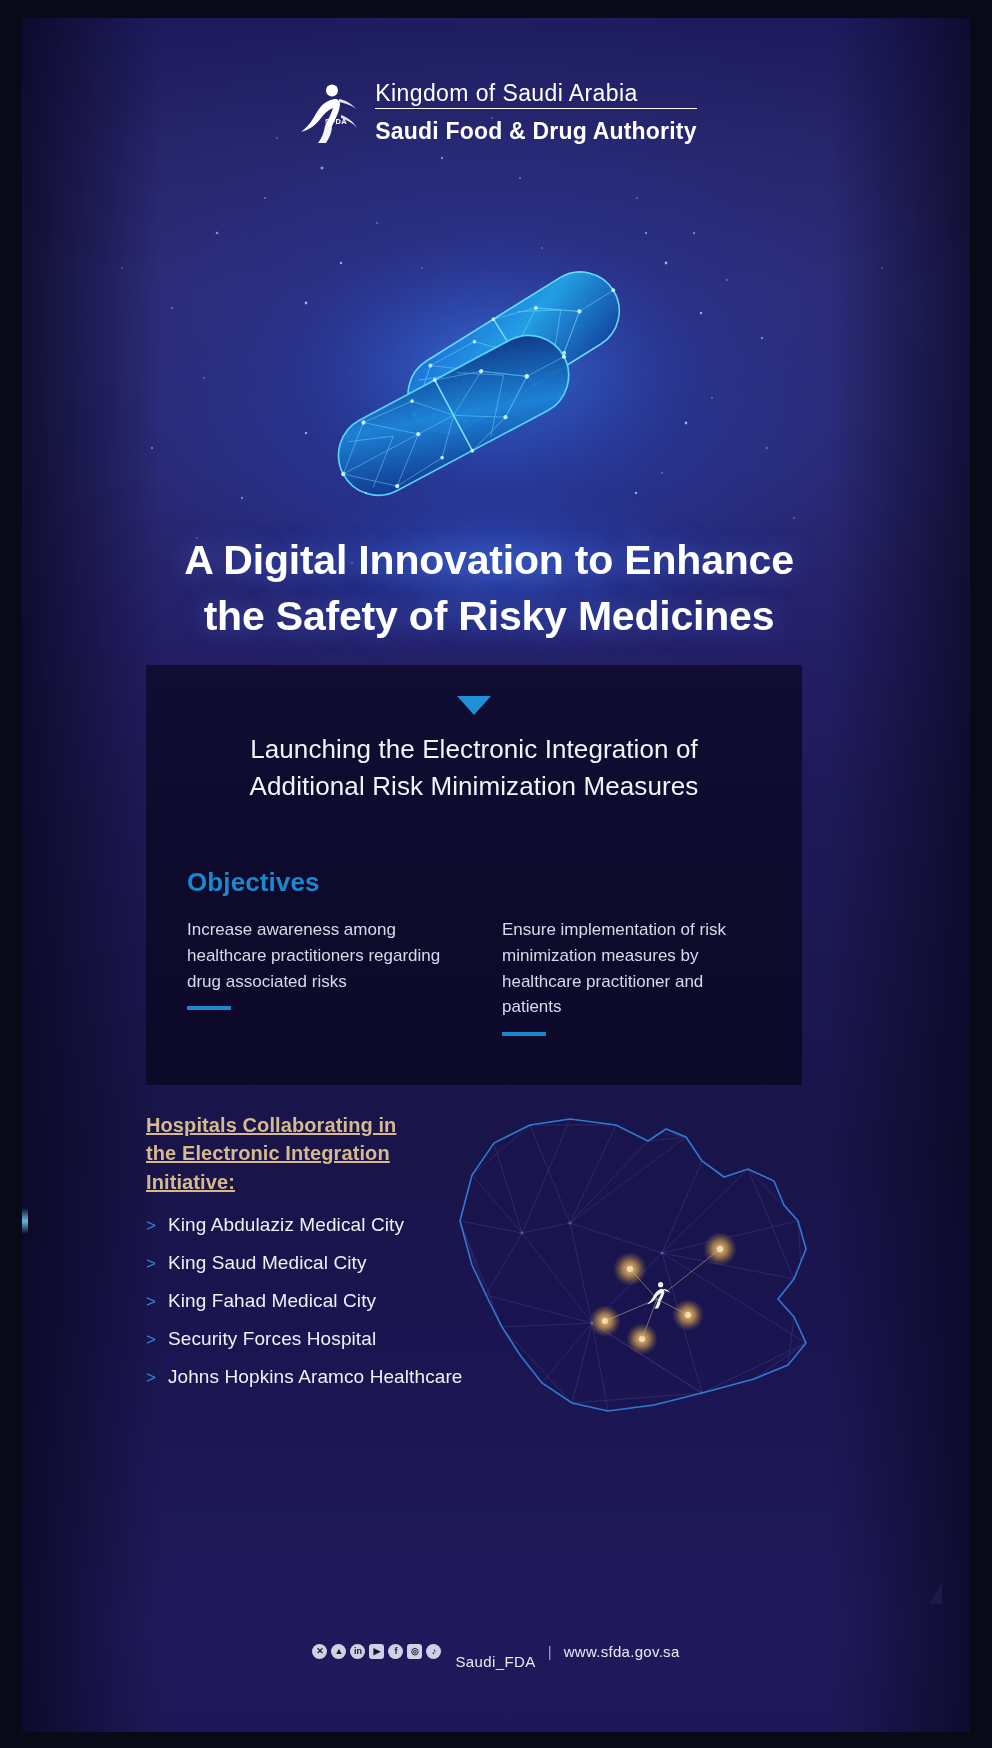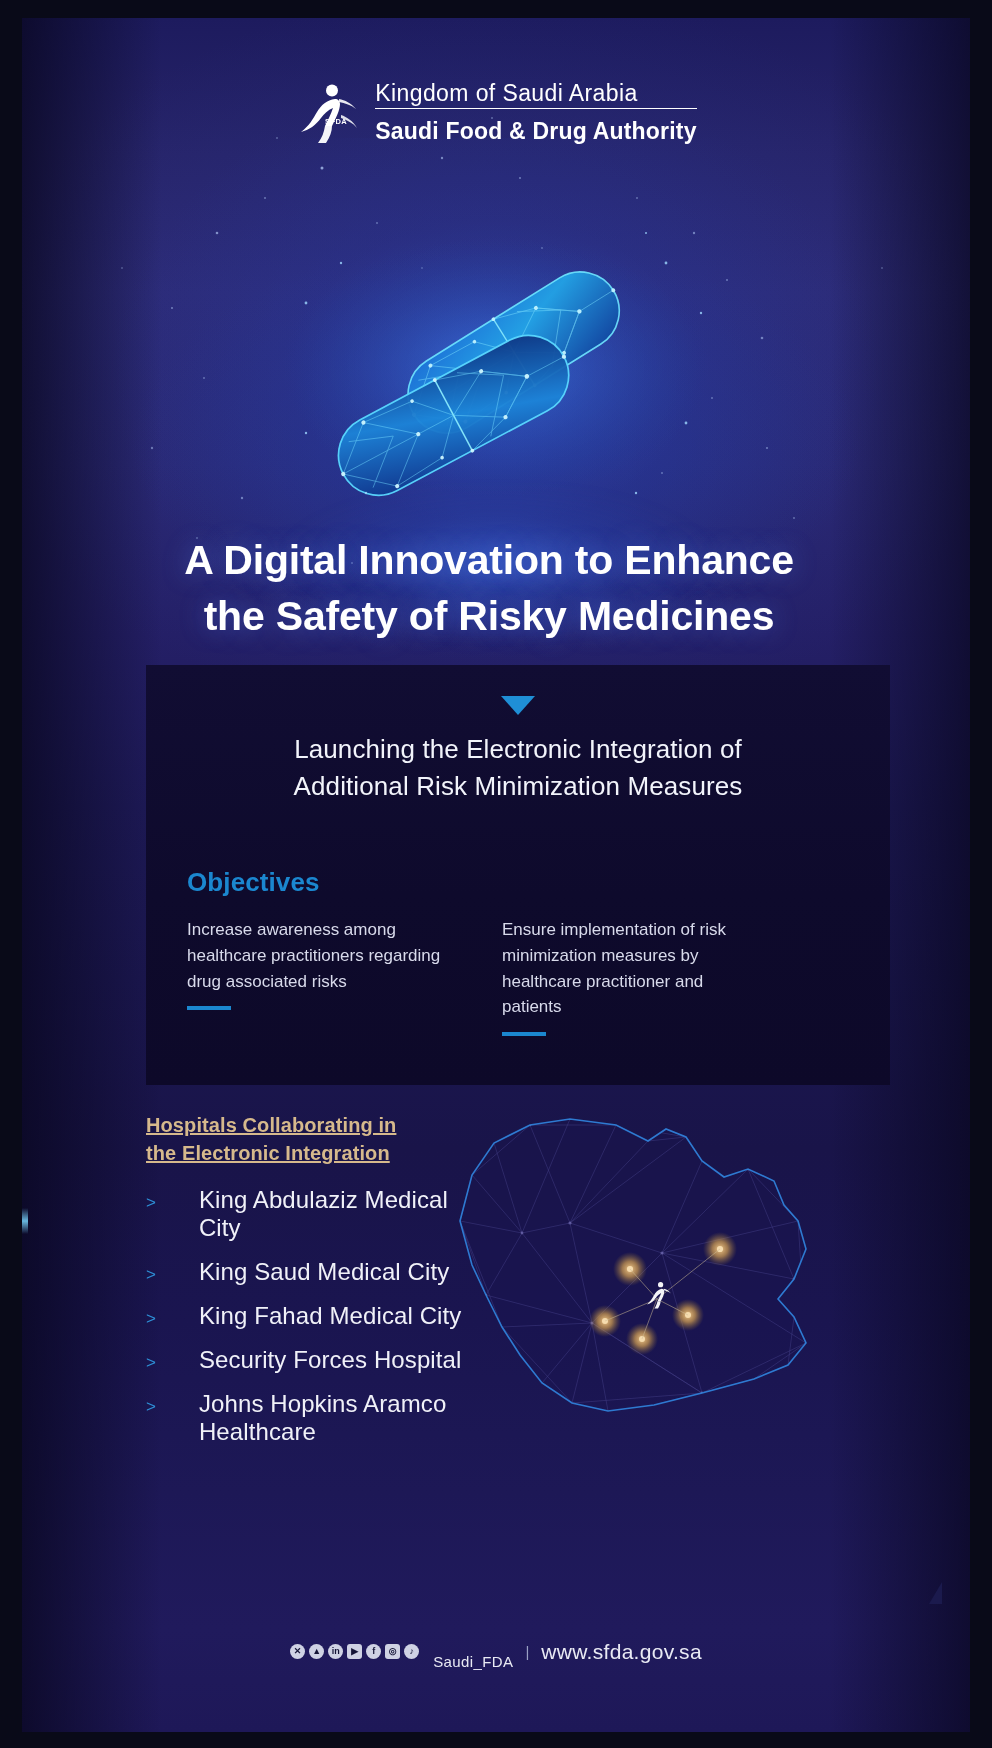--- a/index.html
+++ b/index.html
@@ -79,21 +79,21 @@
   .title {
     position:absolute; left:0; right:14px; top:515px;
     text-align:center; color:#ffffff;
     font-size:41px; font-weight:700; line-height:1.36;
     letter-spacing:-0.2px;
     text-shadow:0 0 26px rgba(90,140,255,0.45);
   }
 
   
   .card {
-    position:absolute; left:124px; top:647px; width:744px; height:420px;
+    position:absolute; left:124px; top:647px; width:656px; height:420px;
     background:linear-gradient(180deg, #110d33 0%, #0e0a2c 55%, #0d0929 100%);
   }
   .caret {
     position:absolute; left:50%; top:31px; transform:translateX(-50%);
     width:0; height:0;
     border-left:17px solid transparent;
     border-right:17px solid transparent;
     border-top:19px solid #1f8fd6;
   }
   .card-sub {
@@ -128,21 +128,21 @@
     color:#d6b98c; font-size:20px; font-weight:700; line-height:1.42;
     letter-spacing:0.1px;
     text-decoration:underline;
   }
   .hosp-list { margin-top:18px; list-style:none; }
   .hosp-list li {
     display:flex; align-items:baseline; gap:12px;
     margin-bottom:16px;
   }
   .chev { color:#2e8fd6; font-size:17px; font-weight:400; line-height:1; }
-  .hosp-name { color:#f0f1f8; font-size:24px; font-weight:400; letter-spacing:0.1px;margin-left:31px; }
+  .hosp-name { color:#f0f1f8; font-size:19px; font-weight:400; letter-spacing:0.1px; }
 
   
   .map { position:absolute; left:380px; top:1085px; width:470px; height:340px; }
   .map svg { width:100%; height:100%; }
 
   
   .footer {
     position:absolute; left:0; right:0; bottom:62px;
     display:flex; justify-content:center; align-items:center; gap:8px;
   }
@@ -151,21 +151,21 @@
     width:15px; height:15px; border-radius:50%;
     background:#cfd2e4; color:#141436;
     display:flex; align-items:center; justify-content:center;
     font-size:9px; font-weight:700; line-height:1;
   }
   .soc.sq { border-radius:3px; }
   .footer-text {
     color:#e9eaf4; font-size:15px; letter-spacing:0.4px; margin-left:6px;margin-top:20px;
   }
   .footer-sep { color:#9aa0c4; font-size:15px; margin:0 4px; }
-  .footer-url { color:#e9eaf4; font-size:21px; letter-spacing:0.3px; }
+  .footer-url { color:#e9eaf4; font-size:15px; letter-spacing:0.3px; }
 
   .corner-arrow {
     position:absolute; right:28px; bottom:128px;
     width:0; height:0;
     border-left:13px solid transparent;
     border-bottom:22px solid #1b1a4d;
   }
   .edge-accent {
     position:absolute; left:0; top:1190px; width:6px; height:26px;
     background:linear-gradient(180deg, rgba(90,200,255,0.0), rgba(120,215,255,0.85), rgba(90,200,255,0.0));
@@ -434,20 +434,21 @@
           <path d="M24 39 C23 44 21 49 18 53 L25 53 C28 48 30 43 30 39 Z"></path>
           <path d="M36 18 C41 19 46 21 50 24 C46 19 41 16 36 15 Z"></path>
         </g>
       </svg>
     </div>
 
     <div class="hosp">
       <div class="hosp-title">
         <div>Hospitals Collaborating  in</div>
         <div>the Electronic Integration</div>
+        <div>Initiative:</div>
       </div>
       <ul class="hosp-list">
         <li>
           <span class="chev">&gt;</span>
           <span class="hosp-name">King Abdulaziz Medical City</span>
         </li>
         <li>
           <span class="chev">&gt;</span>
           <span class="hosp-name">King Saud Medical City</span>
         </li>

